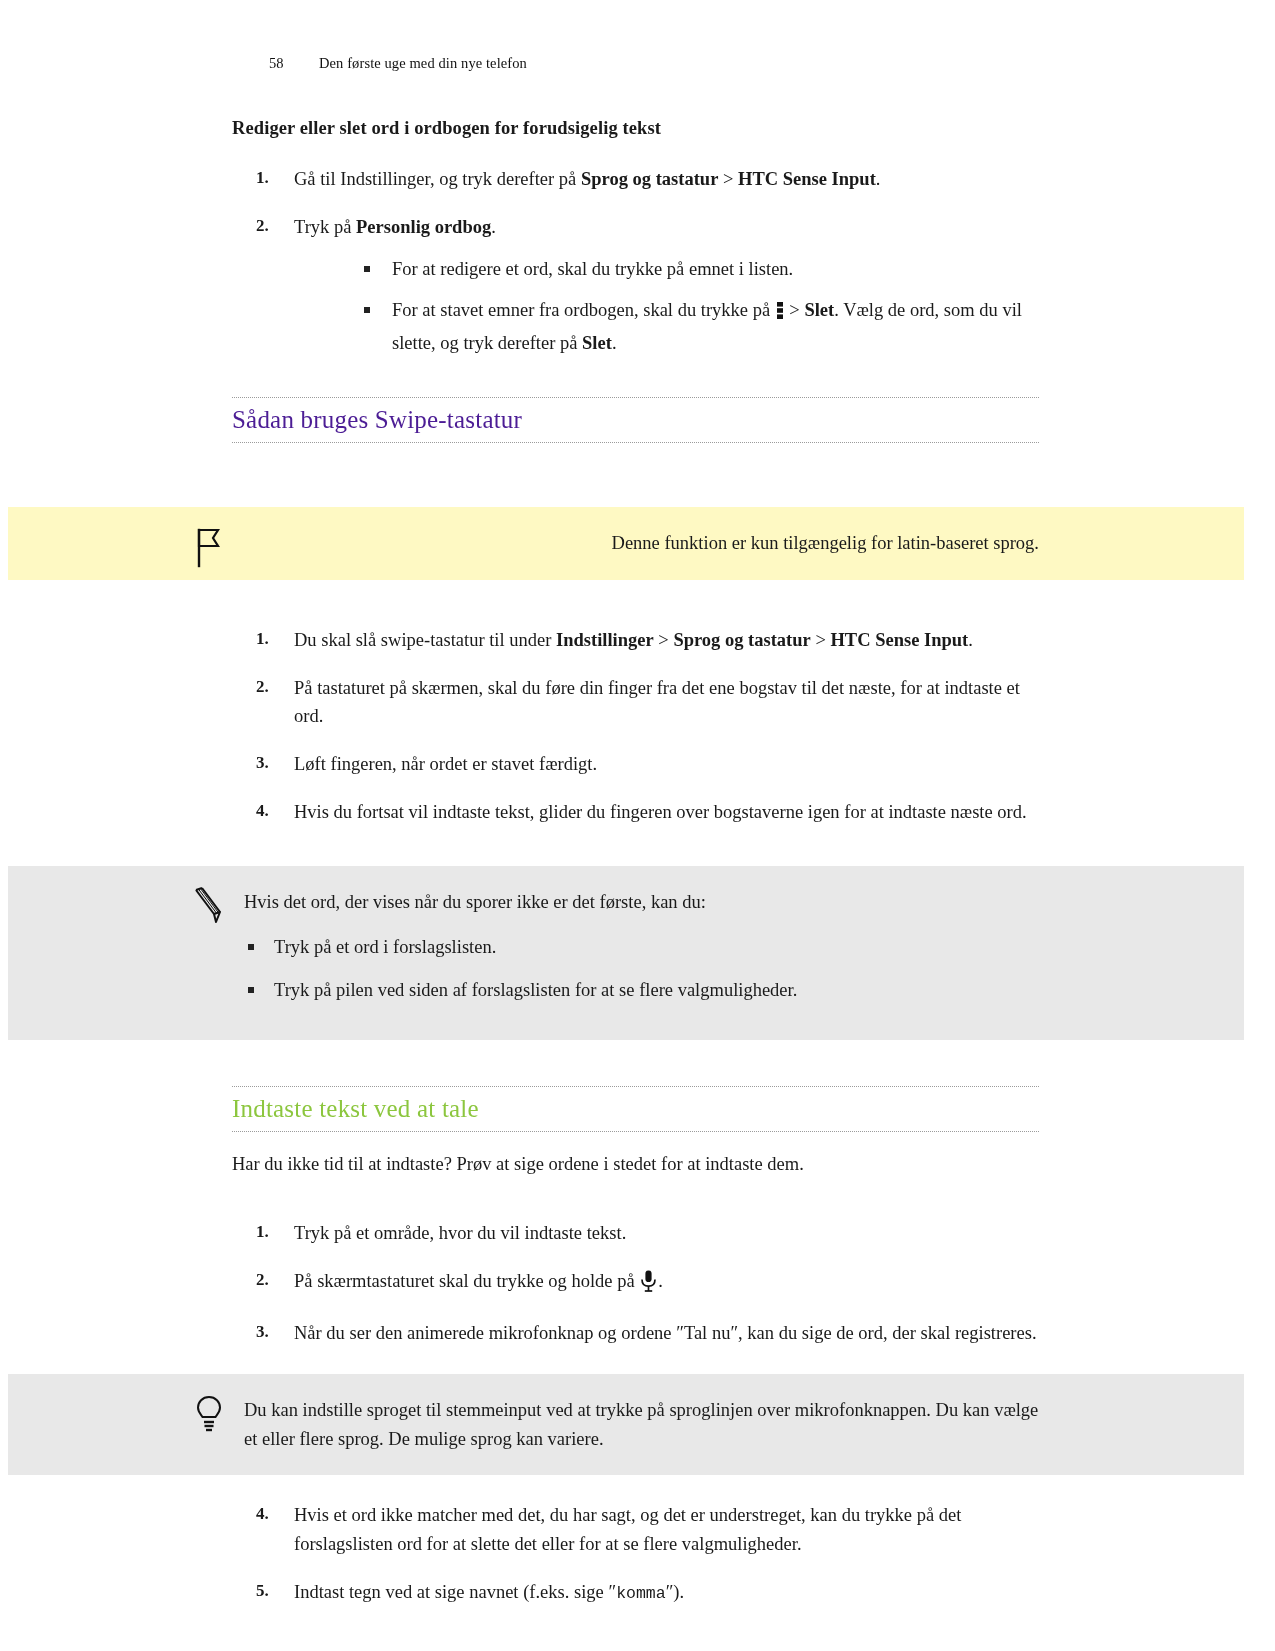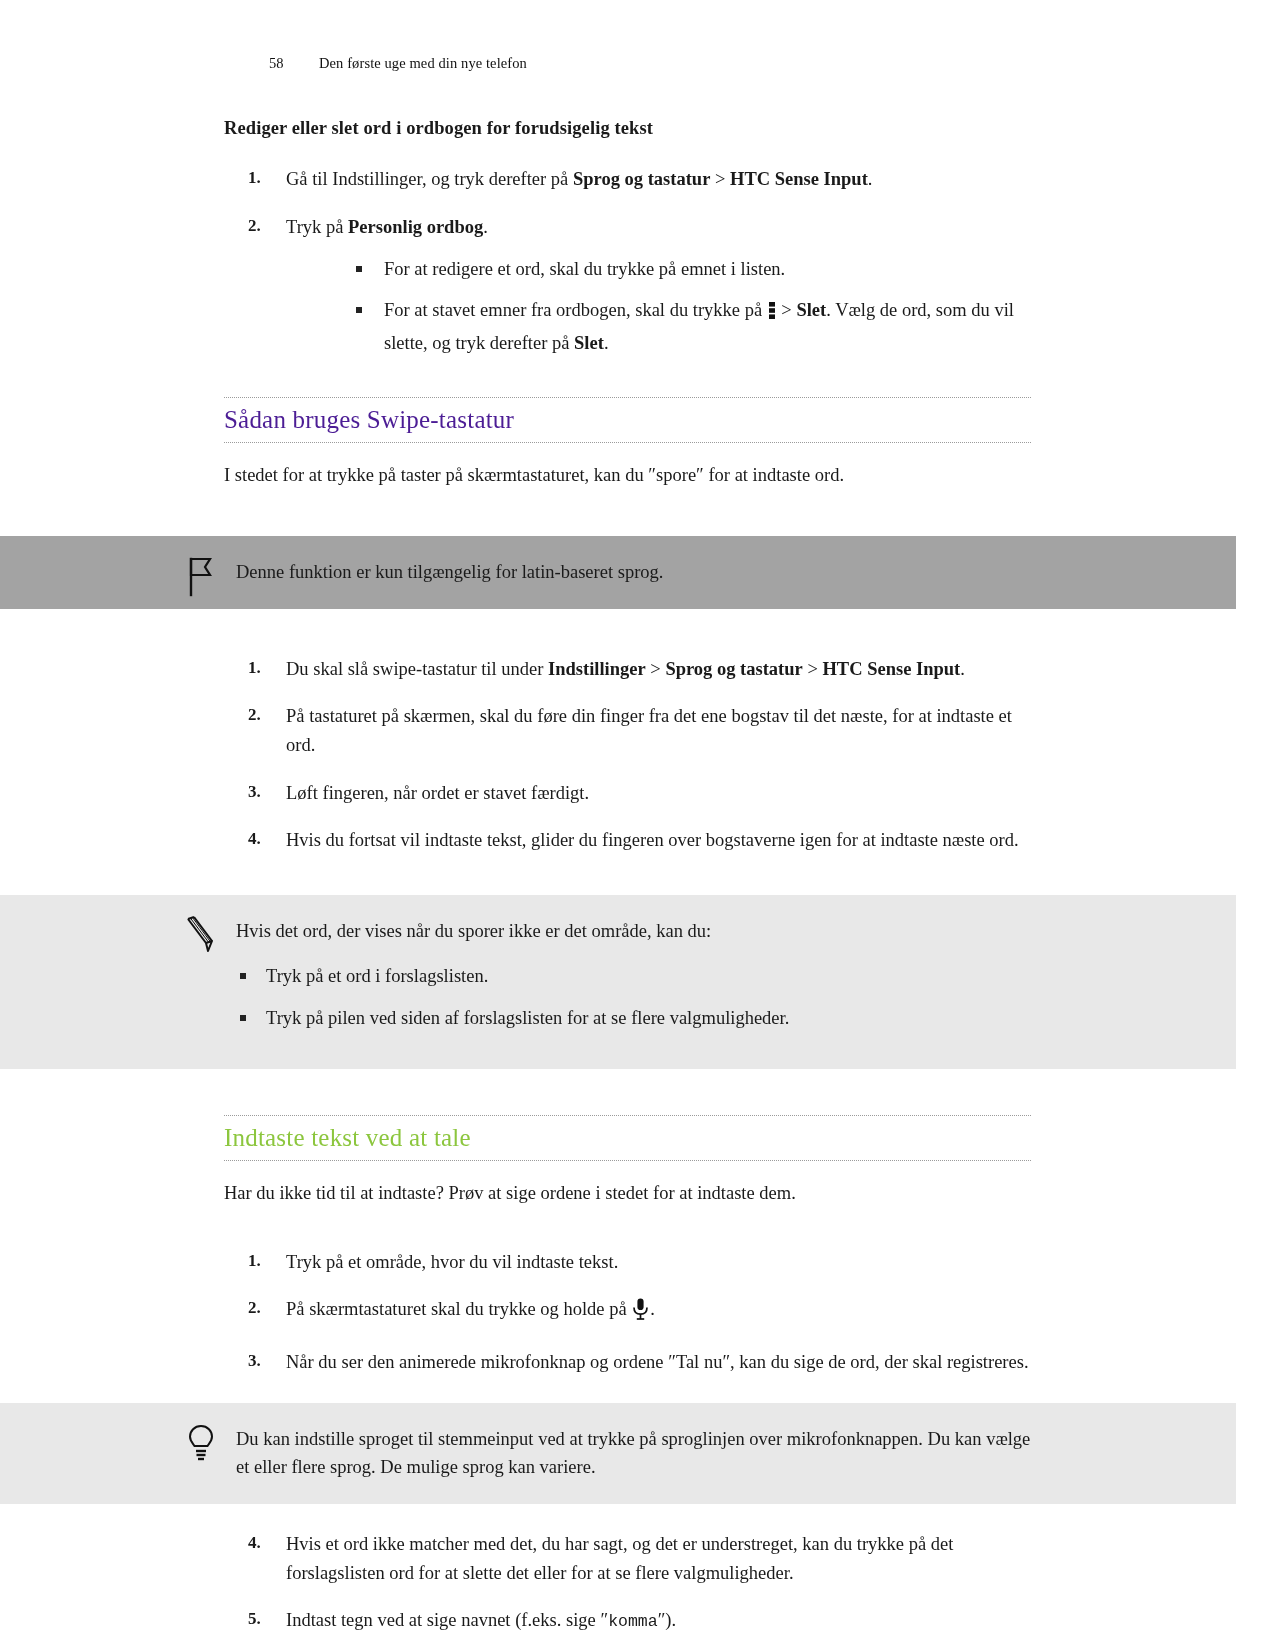--- a/index.html
+++ b/index.html
@@ -37,21 +37,21 @@
   .running-header .pgnum {
     display: inline-block;
     margin-left: 224px;
     width: 50px;
   }
   .running-header .chap { display: inline-block; }
 
   
   .content {
     position: absolute;
-    left: 0;
+    left: 8px;
     top: 118px;
     width: 1236px;
   }
 
   .block { padding: 0 205px 0 224px; }
 
   h2.subhead {
     font-size: 18.5px;
     font-weight: bold;
     margin: 0 0 26px 0;
@@ -200,27 +200,24 @@
     <div class="spacer-md"></div>
 
     <div class="section">
       <div class="rule" style="border-top-color: rgb(155, 155, 155);"></div>
       <h1 style="color: #4c1d95;">Sådan bruges Swipe-tastatur</h1>
       <div class="rule" style="border-top-color: rgb(155, 155, 155);"></div>
     </div>
 
     <div style="height:18px"></div>
 
-    <div class="block">
-      <p class="body">I stedet for at trykke på taster på skærmtastaturet, kan du ″spore″ for at indtaste ord.</p>
-    </div>
 
     <div class="spacer-lg"></div>
 
-    <div class="callout" style="background: #a3a3a3;">
+    <div class="callout" style="background: #fef9c3; text-align: right;">
       <span class="cicon">
         <svg width="34" height="42" viewBox="0 0 34 42">
           <path d="M7 3 L7 39" stroke="#111" stroke-width="2.4" fill="none" stroke-linecap="square"></path>
           <path d="M7 3 L26 3 L21 11 L26 19 L7 19 Z" stroke="#111" stroke-width="2.2" fill="none" stroke-linejoin="miter"></path>
         </svg>
       </span>
       <p>Denne funktion er kun tilgængelig for latin-baseret sprog.</p>
     </div>
 
     <div class="spacer-lg"></div>
@@ -242,21 +239,21 @@
           <g stroke="#111" fill="none" stroke-width="1.8">
             <path d="M4 4 L22 28" stroke-width="2"></path>
             <path d="M10 2 L28 26" stroke-width="2"></path>
             <path d="M4 4 L10 2" stroke-width="2"></path>
             <path d="M22 28 L28 26 L24 36 Z" stroke-width="2" stroke-linejoin="round"></path>
             <path d="M6.5 3.2 L24.5 27.2" stroke-width="1"></path>
             <path d="M8.5 2.5 L26.3 26.6" stroke-width="1"></path>
           </g>
         </svg>
       </span>
-      <p>Hvis det ord, der vises når du sporer ikke er det område, kan du:</p>
+      <p>Hvis det ord, der vises når du sporer ikke er det første, kan du:</p>
       <ul class="bullets" id="tip-bullets">
           <li><span class="sq"></span><span>Tryk på et ord i forslagslisten.</span></li>
           <li><span class="sq"></span><span>Tryk på pilen ved siden af forslagslisten for at se flere valgmuligheder.</span></li>
         </ul>
     </div>
 
     <div class="spacer-lg"></div>
 
     <div class="section">
       <div class="rule" style="border-top-color: rgb(155, 155, 155);"></div>

